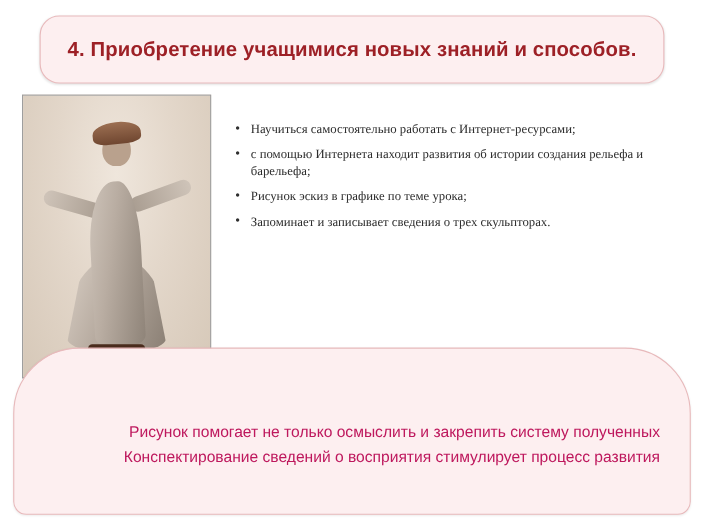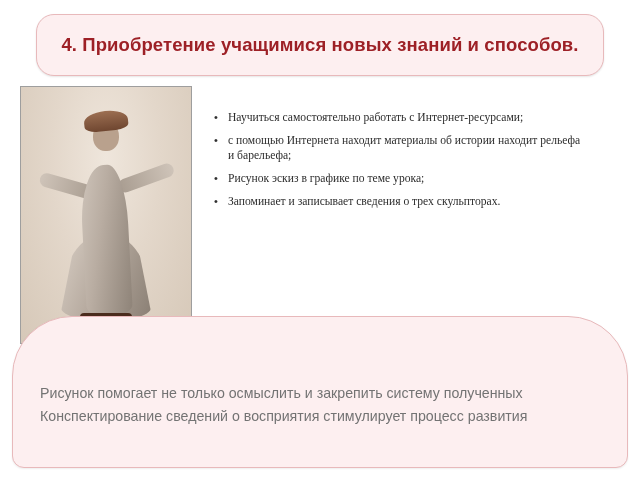--- a/index.html
+++ b/index.html
@@ -189,22 +189,22 @@
     border: 1px solid #e8b9bb;
     border-radius: 60px 60px 12px 12px;
     box-sizing: border-box;
     display: flex;
     align-items: center;
     justify-content: center;
     box-shadow: 0 1px 2px rgba(0,0,0,0.07);
   }
   .callout-inner {
     width: 560px;
-    text-align: left;
-    color: #737373;
+    text-align: right;
+    color: #be185d;
     font-size: 14.2px;
     line-height: 1.62;
     padding-top: 26px;
   }
   .callout-line { display: block; }
 </style>
 </head>
 <body>
 
 <div class="slide">
@@ -226,21 +226,21 @@
     </div>
   </div>
 
   <div class="bullets">
     <div class="bullet-row">
       <span class="bullet-mark">•</span>
       <span class="bullet-text">Научиться самостоятельно работать с Интернет-ресурсами;</span>
     </div>
     <div class="bullet-row">
       <span class="bullet-mark">•</span>
-      <span class="bullet-text">с помощью Интернета находит материалы об истории находит рельефа и барельефа;</span>
+      <span class="bullet-text">с помощью Интернета находит развития об истории создания рельефа и барельефа;</span>
     </div>
     <div class="bullet-row">
       <span class="bullet-mark">•</span>
       <span class="bullet-text">Рисунок эскиз в графике по теме урока;</span>
     </div>
     <div class="bullet-row">
       <span class="bullet-mark">•</span>
       <span class="bullet-text">Запоминает и записывает сведения о трех скульпторах.</span>
     </div>
   </div>

